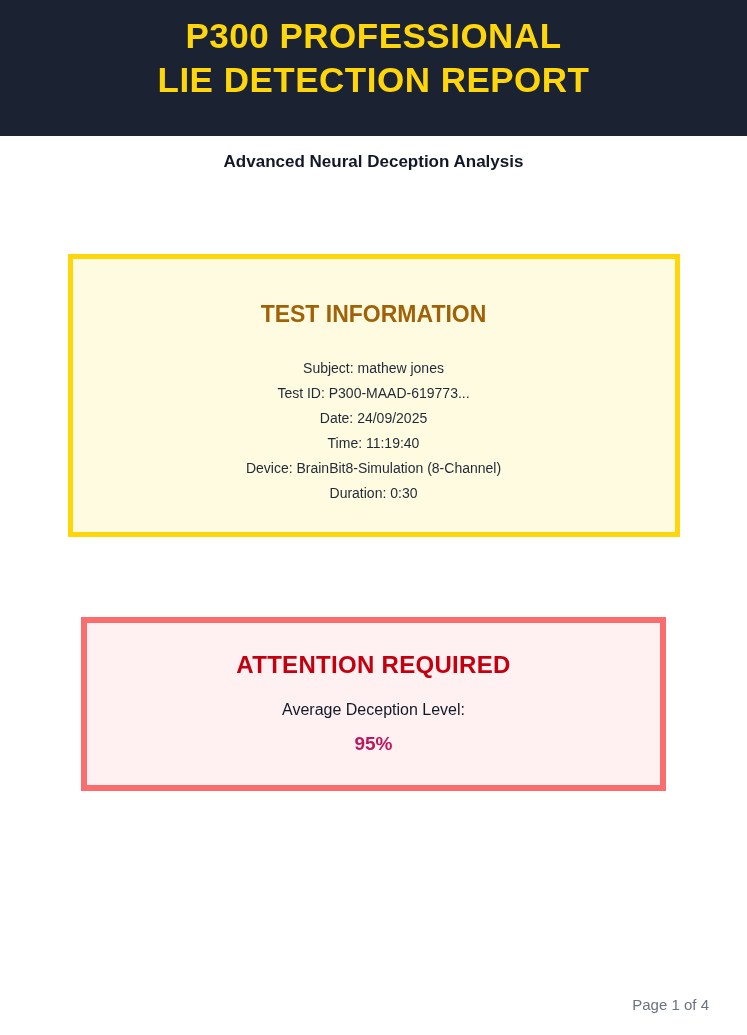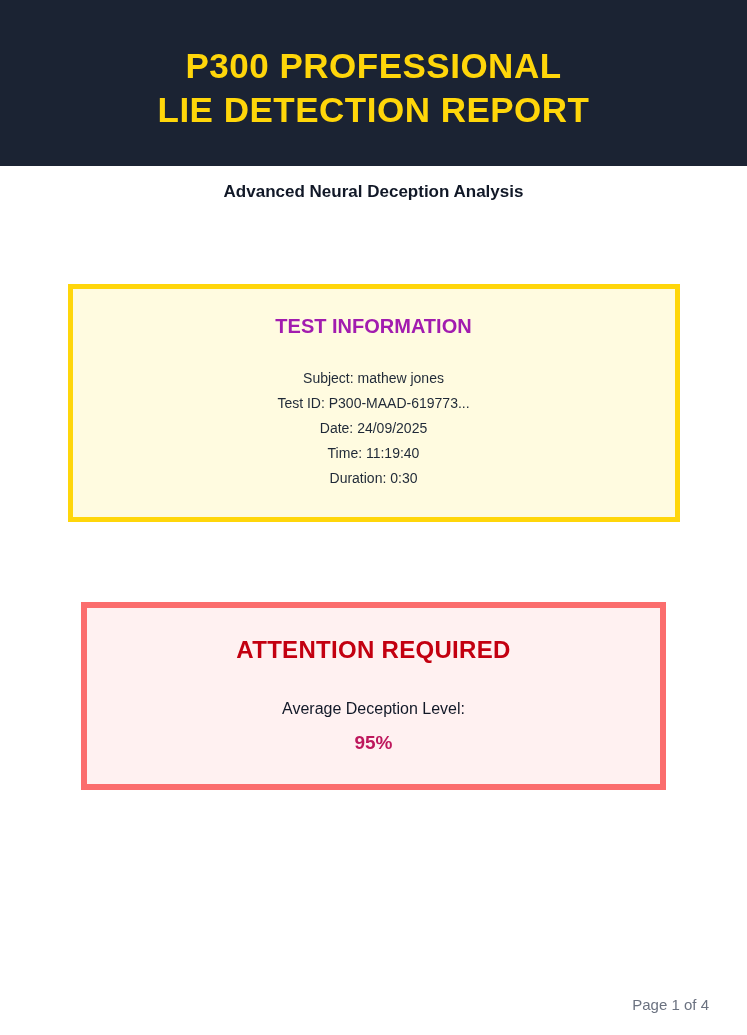--- a/index.html
+++ b/index.html
@@ -19,21 +19,21 @@
     width: 747px;
     height: 1035px;
     background: #ffffff;
     box-sizing: border-box;
   }
 
   
   .header-banner {
     background: #1b2333;
     width: 100%;
-    padding: 44px 0 34px 0;
+    padding: 14px 0 34px 0;
     text-align: center;
     box-sizing: border-box;
   }
   .header-banner .title-line {
     color: #ffd60a;
     font-size: 35px;
     font-weight: bold;
     letter-spacing: 0.5px;
     line-height: 1.25;
   }
@@ -51,24 +51,25 @@
   .info-box {
     margin: 82px auto 0 auto;
     width: 612px;
     border: 5px solid #ffd60a;
     background: #fffbe0;
     box-sizing: border-box;
     padding: 26px 20px 26px 20px;
     text-align: center;
   }
   .info-box .box-title {
-    font-size: 20px;
+    font-size: 23px;
     font-weight: bold;
-    color: #a21caf;
+    color: #a16207;
     margin-bottom: 28px;
+    margin-top: 16px;
   }
   .info-box .info-line {
     font-size: 14px;
     color: #1f2937;
     line-height: 25px;
   }
 
   
   .alert-box {
     margin: 80px auto 0 auto;
@@ -77,21 +78,21 @@
     background: #fff1f1;
     box-sizing: border-box;
     padding: 28px 20px 30px 20px;
     text-align: center;
   }
   .alert-box .alert-title {
     font-size: 24px;
     font-weight: bold;
     color: #c30010;
     letter-spacing: 0.3px;
-    margin-bottom: 36px;
+    margin-bottom: 22px;
   }
   .alert-box .alert-label {
     font-size: 16px;
     font-weight: normal;
     color: #111827;
     margin-bottom: 14px;
   }
   .alert-box .alert-value {
     font-size: 19px;
     font-weight: bold;
@@ -129,20 +130,21 @@
   </div>
 
   <div class="subtitle">Advanced Neural Deception Analysis</div>
 
   <div class="info-box">
     <div class="box-title">TEST INFORMATION</div>
     <div class="info-line">Subject: mathew jones</div>
     <div class="info-line">Test ID: P300-MAAD-619773...</div>
     <div class="info-line">Date: 24/09/2025</div>
     <div class="info-line">Time: 11:19:40</div>
+    <div class="info-line">Device: BrainBit8-Simulation (8-Channel)</div>
     <div class="info-line">Duration: 0:30</div>
   </div>
 
   <div class="alert-box">
     <div class="alert-title">ATTENTION REQUIRED</div>
     <div class="alert-label">Average Deception Level:</div>
     <div class="alert-value">95%</div>
   </div>
 
 

